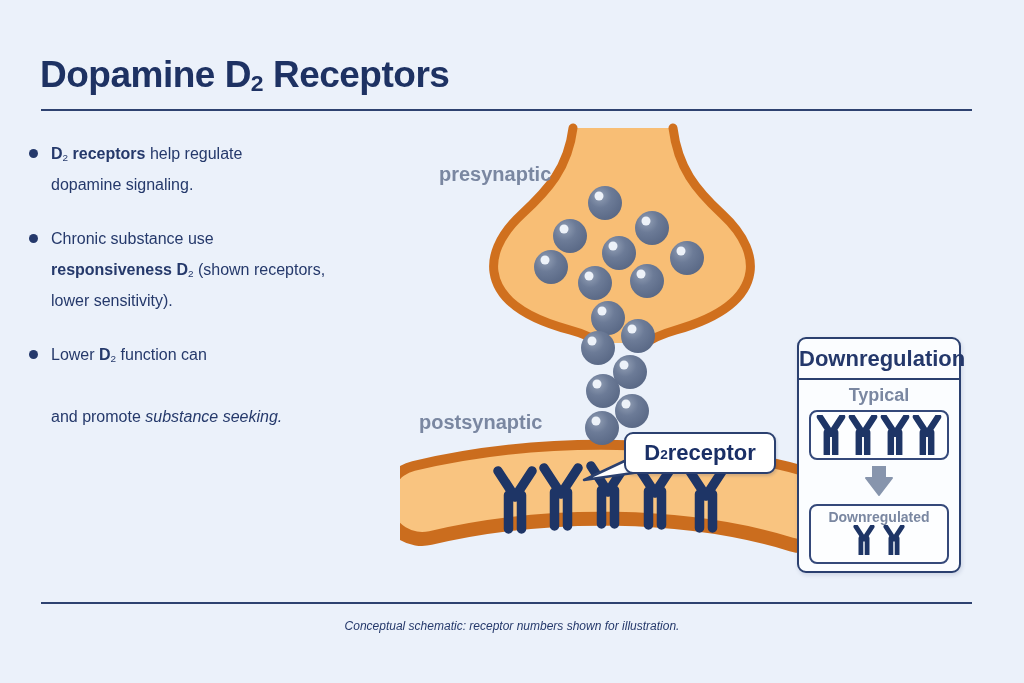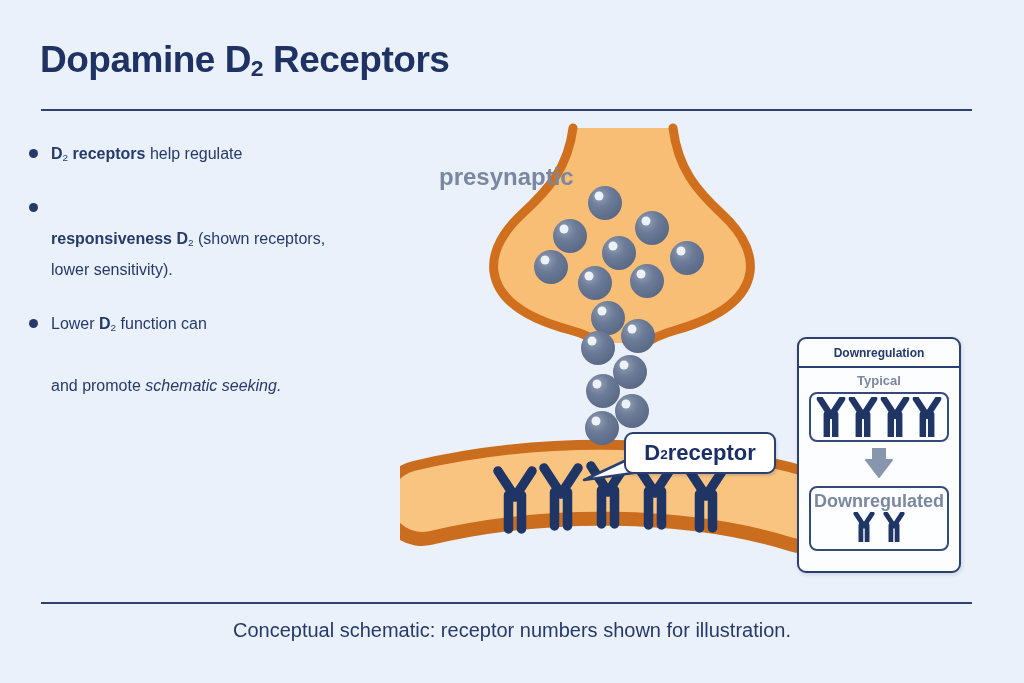--- a/index.html
+++ b/index.html
@@ -15,40 +15,40 @@
   }
   html,body{margin:0;padding:0;background:var(--bg);}
   .page{
     position:relative;width:1024px;height:683px;overflow:hidden;
     background:var(--bg);
     font-family:"Liberation Sans",sans-serif;
     color:var(--body-navy);
   }
   
   .title{
-    position:absolute;left:40px;top:39px;margin:0;
+    position:absolute;left:40px;top:54px;margin:0;
     font-size:37px;font-weight:bold;color:var(--navy);letter-spacing:-0.5px;
   }
   .title sub,.callout sub,.bullet-text sub{
     font-size:0.62em;line-height:0;vertical-align:baseline;
     position:relative;top:0.18em;font-weight:inherit;font-style:inherit;
   }
   .title-rule{position:absolute;left:41px;top:109px;width:931px;height:2px;background:var(--line-navy);}
   
   .bullets{
     position:absolute;left:28px;top:138px;width:380px;
     list-style:none;margin:0;padding:0;
     font-size:16px;line-height:31px;color:var(--body-navy);
   }
   .bullets li{position:relative;padding-left:23px;margin-bottom:23px;}
   .dot{position:absolute;left:1px;top:11px;width:9px;height:9px;border-radius:50%;background:var(--body-navy);}
   .bold{font-weight:bold;}
   .italic{font-style:italic;}
   
-  .dlabel{position:absolute;font-size:24px;font-weight:bold;color:var(--gray-label);z-index:2;}
+  .dlabel{position:absolute;font-size:20px;font-weight:bold;color:var(--gray-label);z-index:2;}
   .pre-label{left:439px;top:163px;}
   .post-label{left:419px;top:411px;}
   
   #synapse-svg{position:absolute;left:400px;top:115px;z-index:1;}
   
   .callout{
     position:absolute;left:624px;top:432px;width:148px;height:38px;z-index:3;
     background:#FFFFFF;border:2.5px solid var(--panel-border);border-radius:9px;
     display:flex;align-items:center;justify-content:center;
     font-size:22px;font-weight:bold;color:#1A2F66;
@@ -56,56 +56,57 @@
   }
   
   .panel{
     position:absolute;left:797px;top:337px;width:164px;height:236px;z-index:4;
     box-sizing:border-box;background:#FBFDFF;
     border:2px solid var(--panel-border);border-radius:9px;
     display:flex;flex-direction:column;
     box-shadow:1px 2px 4px rgba(30,50,100,0.15);
   }
   .panel-header{
-    text-align:center;font-size:12px;font-weight:bold;color:#24386B;
+    text-align:center;font-size:22px;font-weight:bold;color:#24386B;
     padding:7px 0 6px;border-bottom:2px solid var(--panel-border);
   }
-  .panel-sub{text-align:center;font-size:13px;font-weight:bold;color:var(--gray-label);margin-top:5px;}
+  .panel-sub{text-align:center;font-size:18px;font-weight:bold;color:var(--gray-label);margin-top:5px;}
   .panel-box{
     border:2px solid #35497A;border-radius:8px;background:#FDFEFF;margin:4px 10px 0;
   }
   .typical-box{height:46px;display:flex;align-items:center;justify-content:center;}
   .panel-arrow{text-align:center;height:30px;margin:6px 0 4px;}
   .downreg-box{padding:3px 0 7px;}
-  .panel-sub2{text-align:center;font-size:18px;font-weight:bold;color:var(--gray-label);}
+  .panel-sub2{text-align:center;font-size:14px;font-weight:bold;color:var(--gray-label);}
   .rec-row{display:flex;justify-content:center;align-items:center;}
   .rec-row.gap1 > *{margin:0 1px;}
   .rec-row.gap2 > *{margin:0 4px;}
   
   .caption-rule{position:absolute;left:41px;top:602px;width:931px;height:2px;background:var(--line-navy);}
   .caption{
     position:absolute;left:0;top:619px;width:1024px;text-align:center;
-    font-size:20px;color:var(--body-navy);
+    font-size:12px;font-style:italic;color:var(--body-navy);
   }
 </style>
 </head>
 <body>
 
 <div class="page">
 
   <h1 class="title"><span>Dopamine D</span><sub>2</sub><span> Receptors</span></h1>
   <div class="title-rule"></div>
 
   <ul class="bullets">
-      <li><span class="dot"></span><span class="bullet-text"><span class="bold">D</span><sub class="bold">2</sub><span class="bold"> receptors</span><span> help regulate</span><br></span></li>
-      <li><span class="dot"></span><span class="bullet-text"><br><span class="bold">responsiveness D</span><sub class="bold">2</sub><span> (shown receptors,</span><br><span>lower sensitivity).</span></span></li>
-      <li><span class="dot"></span><span class="bullet-text"><span>Lower </span><span class="bold">D</span><sub class="bold">2</sub><span> function can</span><br><br><span>and promote </span><span class="italic">schematic seeking.</span></span></li>
+      <li><span class="dot"></span><span class="bullet-text"><span class="bold">D</span><sub class="bold">2</sub><span class="bold"> receptors</span><span> help regulate</span><br><span>dopamine signaling.</span></span></li>
+      <li><span class="dot"></span><span class="bullet-text"><span>Chronic substance use</span><br><span class="bold">responsiveness D</span><sub class="bold">2</sub><span> (shown receptors,</span><br><span>lower sensitivity).</span></span></li>
+      <li><span class="dot"></span><span class="bullet-text"><span>Lower </span><span class="bold">D</span><sub class="bold">2</sub><span> function can</span><br><br><span>and promote </span><span class="italic">substance seeking.</span></span></li>
     </ul>
 
   <div class="dlabel pre-label">presynaptic</div>
+  <div class="dlabel post-label">postsynaptic</div>
 
   <svg id="synapse-svg" width="430" height="490" viewBox="400 115 430 490">
     <defs>
       <radialGradient id="vesgrad" cx="35%" cy="30%" r="75%">
         <stop offset="0%" stop-color="#93A0B6"></stop>
         <stop offset="45%" stop-color="#6C7B97"></stop>
         <stop offset="100%" stop-color="#596885"></stop>
       </radialGradient>
     </defs>
 

